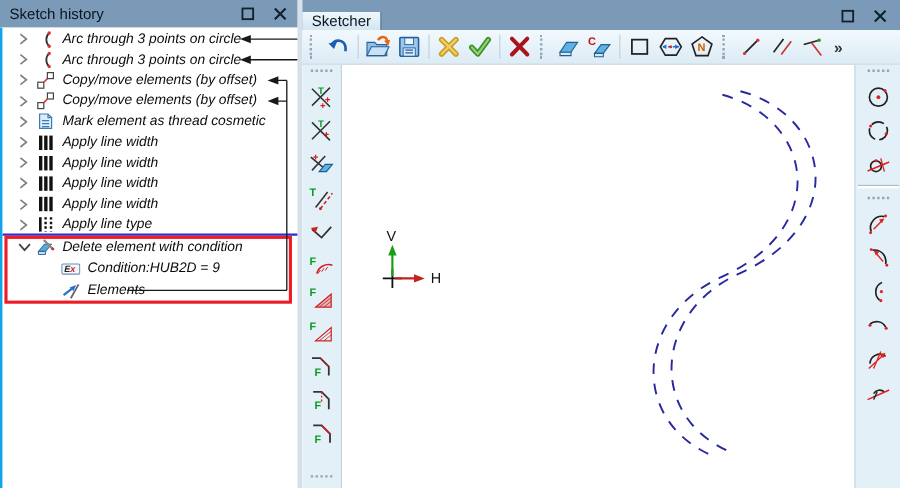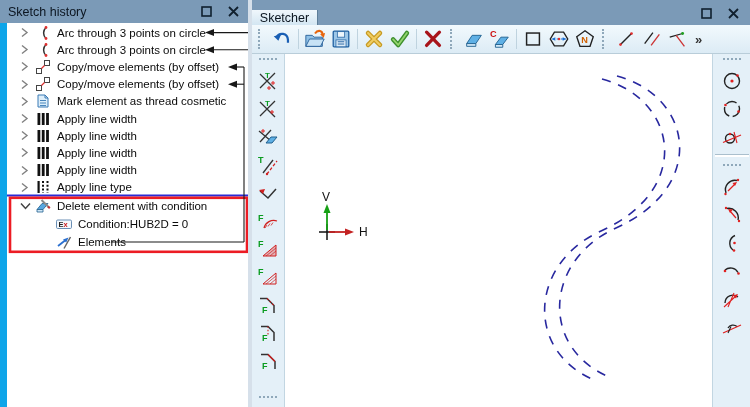--- a/index.html
+++ b/index.html
@@ -8,21 +8,21 @@
   
   #left-panel{position:absolute;left:0;top:0;width:248px;height:407px;background:#fff;}
   .titlebar{position:absolute;left:0;top:0;right:0;height:23px;
             background:var(--titlebar-bg,#7b9ab7);display:flex;align-items:center;
             padding:0 8px;box-sizing:border-box;gap:37px;}
   .titlebar .title{font-size:12.5px;color:#0b1520;}
   .winbtns{margin-left:auto;display:flex;gap:13px;align-items:center;}
   .winbtn{background:none;border:none;padding:0;width:14px;height:14px;cursor:pointer;
           display:flex;align-items:center;justify-content:center;}
   #tree{position:absolute;left:0;top:23px;width:248px;height:384px;background:#fff;
-        border-left:7px solid #0ea5e9;box-sizing:border-box;}
+        border-left:2px solid #0ea5e9;box-sizing:border-box;font-style:italic;}
   .trow{position:absolute;left:0;width:244px;height:17.2px;display:flex;align-items:center;
         padding-left:13px;box-sizing:border-box;cursor:default;}
   .trow .chev{width:11px;height:11px;flex:0 0 11px;margin-right:4px;}
   .trow .ticon{width:16px;height:16px;flex:0 0 16px;margin-right:6px;}
   .trow .tlabel{font-size:11.5px;color:#0a0a0a;white-space:nowrap;}
   .trow.child{padding-left:49px;}
   #tree-overlay{position:absolute;left:0;top:0;width:248px;height:384px;pointer-events:none;}
   .annline{stroke:#181818;stroke-width:1.1;}
   .annhead{fill:#181818;}
   .redbox{stroke:var(--highlight-red,#ec1c24);stroke-width:2.6;fill:none;}
@@ -258,21 +258,21 @@
       </div>
 
       <div class="trow child" style="top:192px;height:18px">
         <span class="ticon">
             <svg width="16" height="16" viewBox="0 0 16 16">
               <rect x="0.5" y="4" width="15" height="8.5" rx="1.2" fill="#f4f8fc" stroke="#6a8fb5"></rect>
               <text x="2.6" y="11" font-size="7.5" font-weight="bold" fill="#222" font-family="Liberation Sans,sans-serif">E</text>
               <text x="7.6" y="11" font-size="7.5" font-weight="bold" fill="#cc2020" font-family="Liberation Sans,sans-serif">x</text>
             </svg>
           </span>
-        <span class="tlabel">Condition:HUB2D = 0</span>
+        <span class="tlabel">Condition:HUB2D = 9</span>
       </div>
 
       <div class="trow child" style="top:210px;height:18px">
         <span class="ticon">
             <svg width="16" height="16" viewBox="0 0 16 16">
               <path d="M2 12 L9 6.5" stroke="#2a6fd0" stroke-width="1.8" fill="none"></path>
               <polygon points="12.5,3.5 7,5.5 10.2,8.6" fill="#2a6fd0"></polygon>
               <line x1="8" y1="14.5" x2="14.5" y2="3" stroke="#666" stroke-width="1.5"></line>
             </svg>
           </span>

